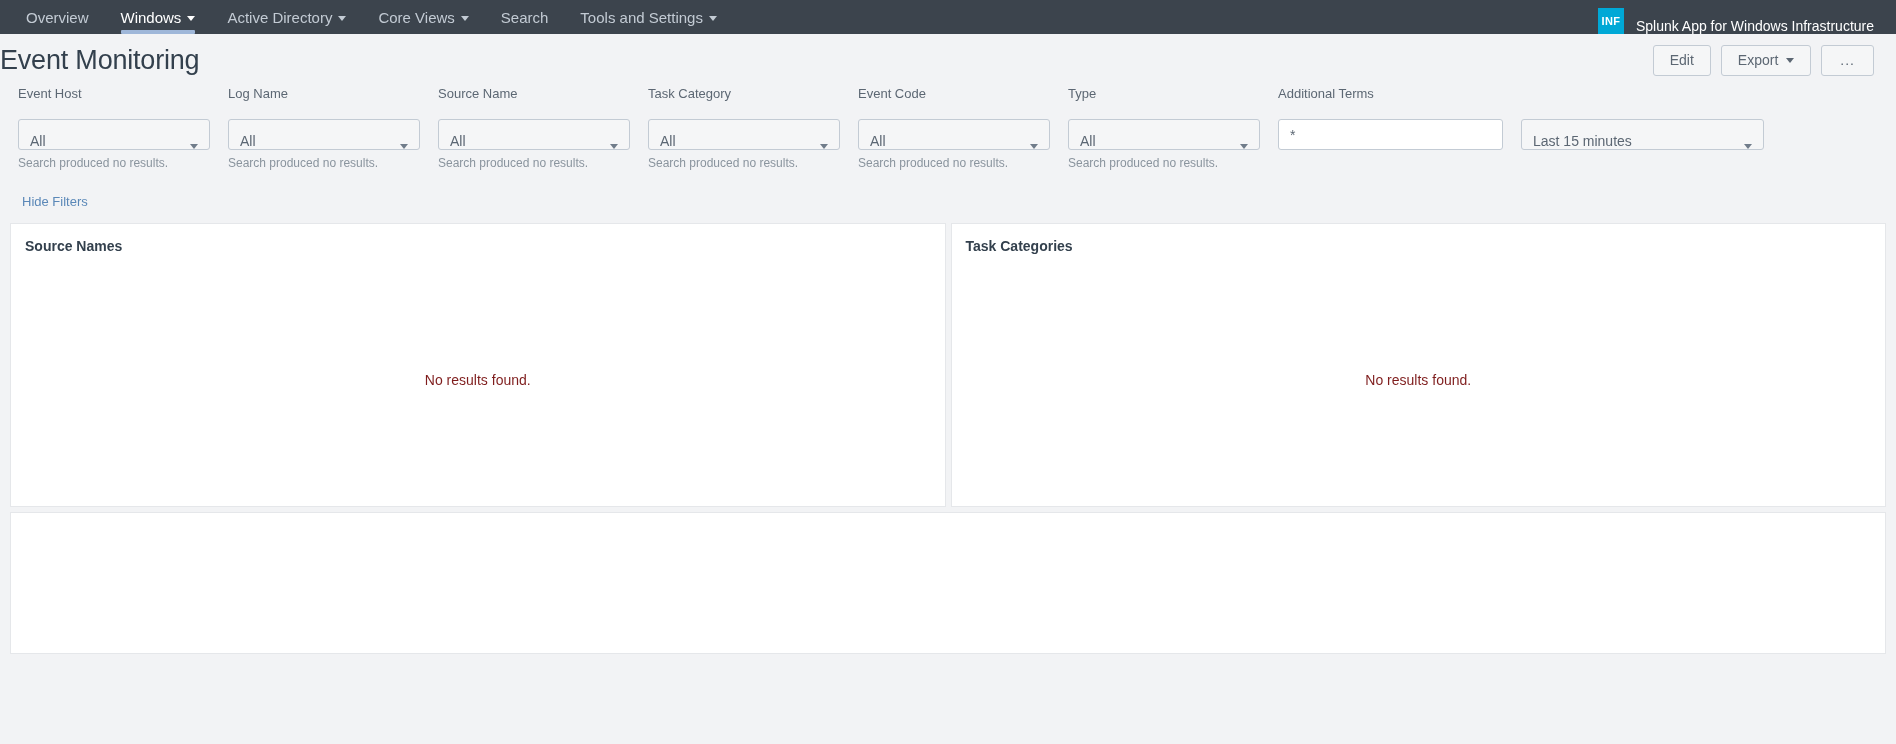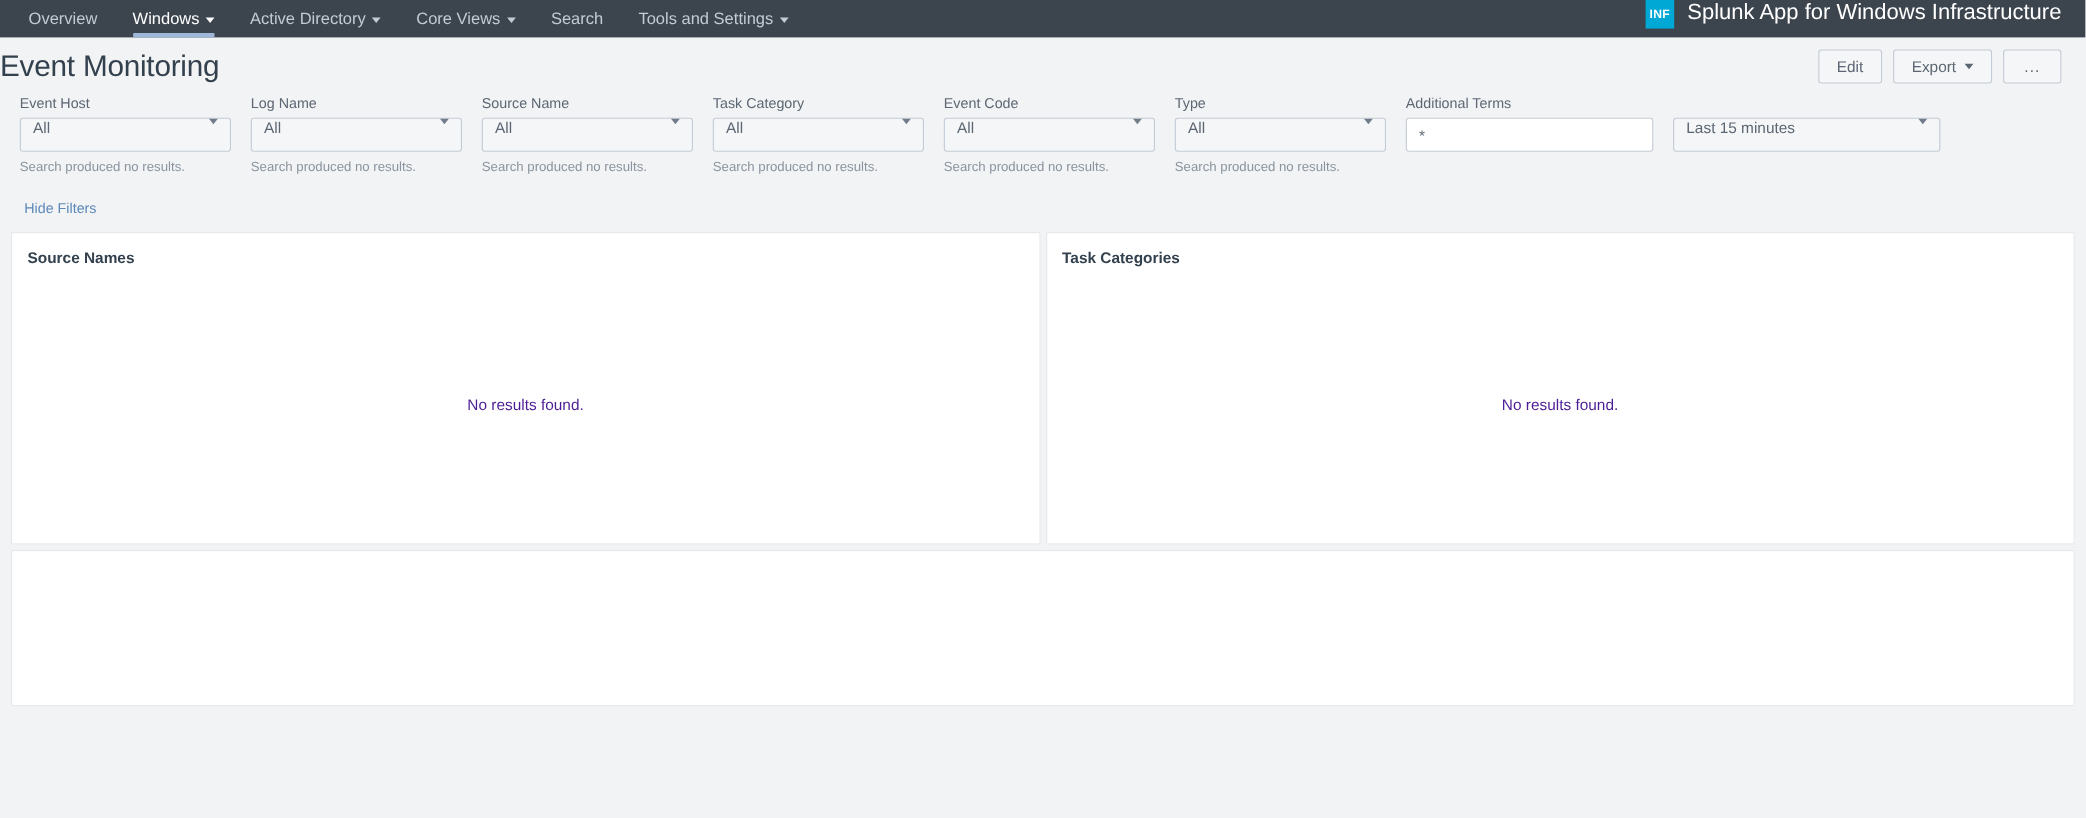--- a/index.html
+++ b/index.html
@@ -46,38 +46,38 @@
     margin-left: 6px;
     width: 0; height: 0;
     border-left: 4px solid transparent;
     border-right: 4px solid transparent;
     border-top: 5px solid currentColor;
     position: relative;
     top: 1px;
   }
   .nav-right {
     display: flex;
-    align-items: flex-start;
+    align-items: flex-end;
     padding-right: 22px;
     gap: 12px;
   }
   .app-badge {
     width: 26px; height: 26px;
     background: #00a8d6;
     color: #ffffff;
     font-size: 11px;
     font-weight: bold;
     display: flex;
     align-items: center;
     justify-content: center;
     letter-spacing: 0.3px;
   }
   .app-title {
     color: #ffffff;
-    font-size: 20px;
+    font-size: 14px;
     white-space: nowrap;
   }
 
   
   .title-row {
     background: #f2f3f5;
     display: flex;
     align-items: center;
     justify-content: space-between;
     padding: 10px 22px 6px 0;
@@ -122,31 +122,31 @@
     align-items: flex-start;
   }
   .filter-field {
     display: flex;
     flex-direction: column;
     margin-right: 18px;
   }
   .filter-label {
     font-size: 13px;
     color: #5c6773;
-    margin-bottom: 6px;
+    margin-bottom: 18px;
     white-space: nowrap;
   }
   .select-box {
     width: 192px;
     height: 31px;
     background: #f5f6f7;
     border: 1px solid #c3cbd4;
     border-radius: 3px;
     display: flex;
-    align-items: flex-start;
+    align-items: flex-end;
     justify-content: space-between;
     padding: 0 11px;
     font-size: 14px;
     color: #5c6773;
     cursor: pointer;
   }
   .select-box .caret-dark {
     width: 0; height: 0;
     border-left: 4px solid transparent;
     border-right: 4px solid transparent;
@@ -205,21 +205,21 @@
   }
   .panel-body {
     height: 252px;
     display: flex;
     align-items: center;
     justify-content: center;
   }
   .panel-body-short { height: 140px; }
   .no-results {
     font-size: 14px;
-    color: #4c1d95;
+    color: #7f1d1d;
   }
 </style>
 </head>
 <body>
 
 <div class="navbar">
   <div class="nav-left">
 
     <div class="nav-item">
       <span>Overview</span>

